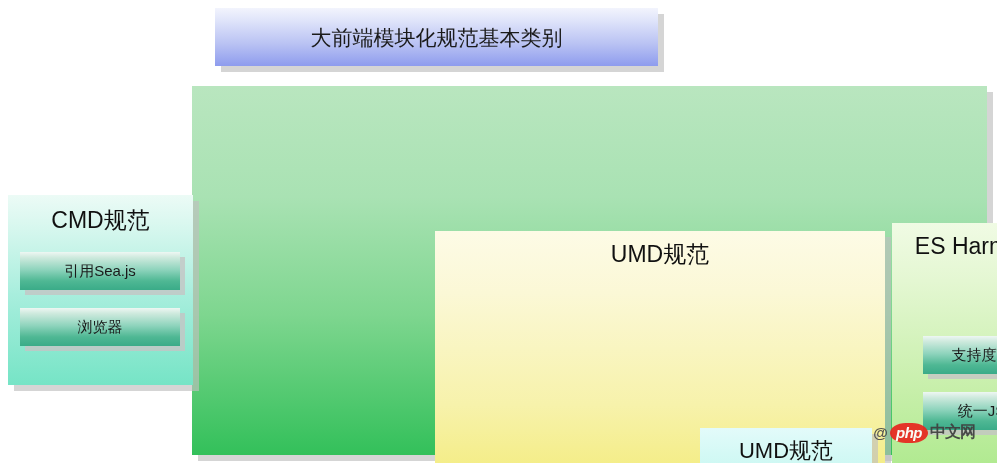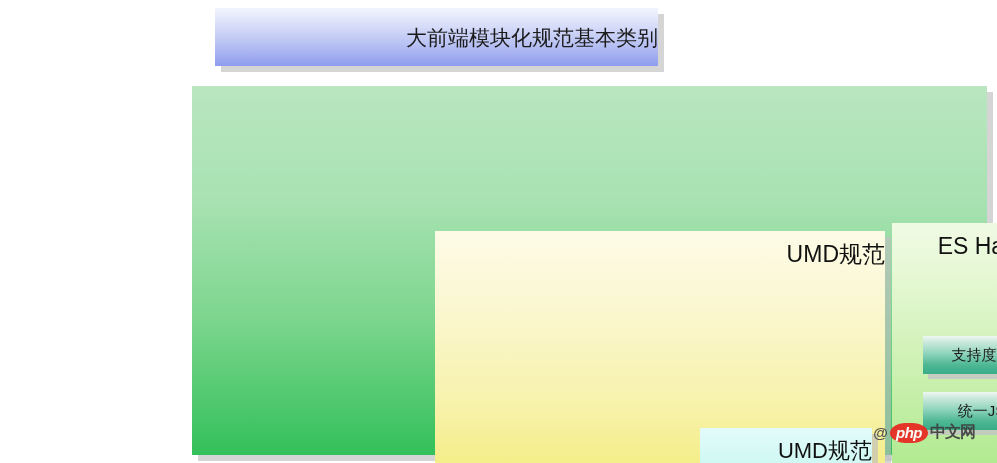--- a/index.html
+++ b/index.html
@@ -27,21 +27,21 @@
   .box {
     position: absolute;
     box-sizing: border-box;
     box-shadow: 6px 6px 0 0 rgba(190,190,190,0.65);
   }
 
   .box-title {
     position: absolute;
     left: 0;
     width: 100%;
-    text-align: right;
+    text-align: center;
     white-space: nowrap;
     line-height: 1;
   }
 
   
   #title-banner {
     left: 215px; top: 8px;
     width: 443px; height: 58px;
     background: linear-gradient(to bottom, #f2f4fd 0%, #dfe4fa 22%, #b9c2f3 62%, #8e9cee 100%);
   }
@@ -198,14 +198,19 @@
       <div class="chip" id="es-chip-1">统一JS全环境</div>
     </div>
 
     <div id="watermark">
       <span class="wm-at">@</span>
       <span class="wm-php">php</span>
       <span class="wm-cn">中文网</span>
     </div>
   </div>
 
+  <div class="box" id="cmd-box">
+    <div class="box-title">CMD规范</div>
+    <div class="chip" id="cmd-chip-0">引用Sea.js</div>
+    <div class="chip" id="cmd-chip-1">浏览器</div>
+  </div>
 
 </div>
 
 </body></html>

